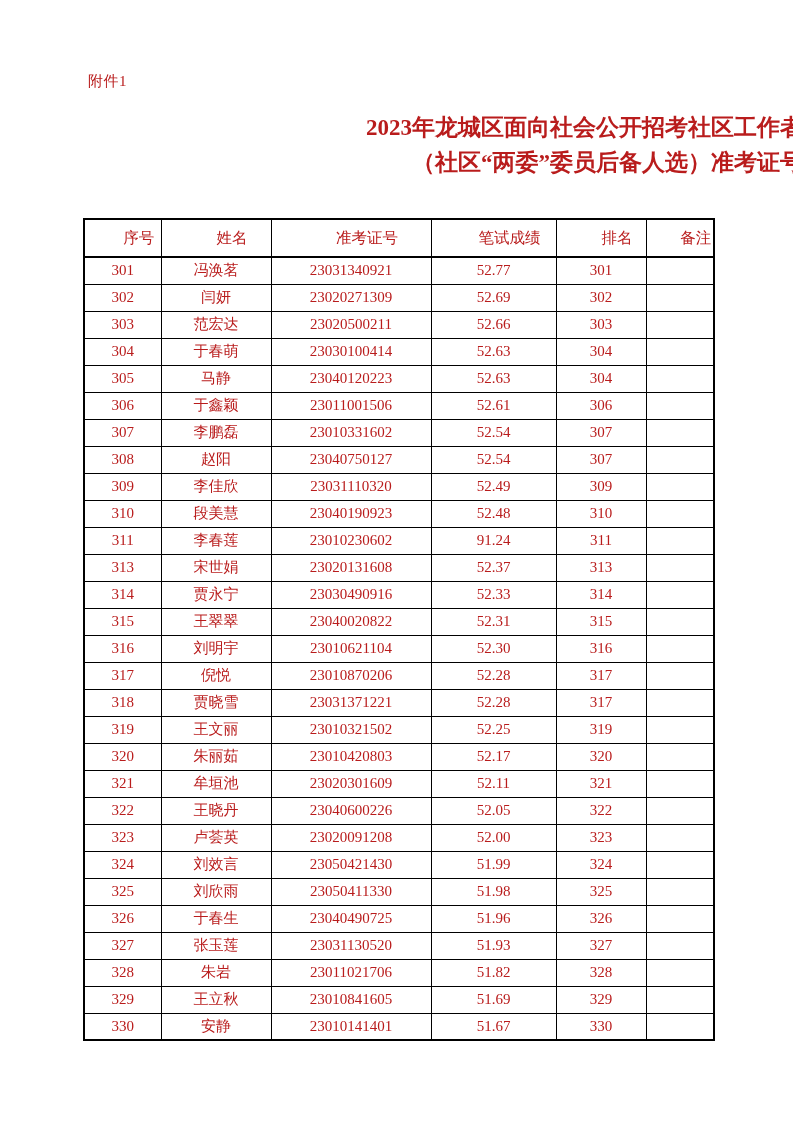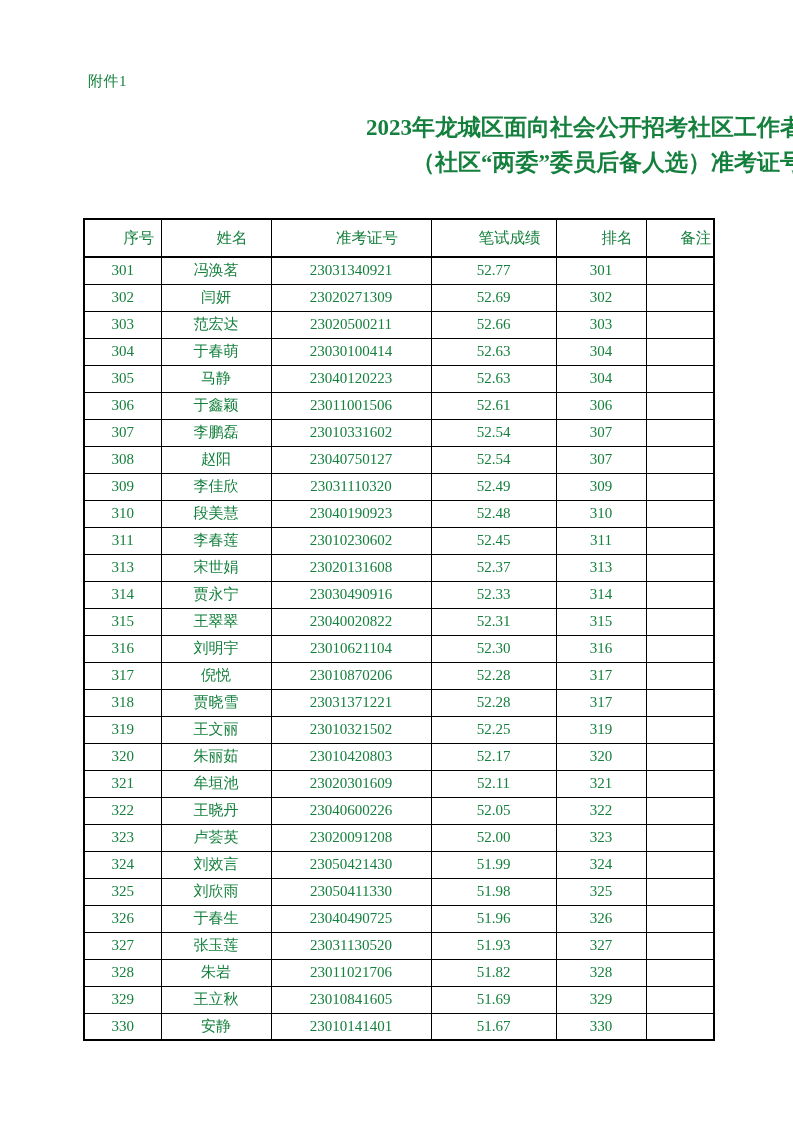--- a/index.html
+++ b/index.html
@@ -5,21 +5,21 @@
   html, body {
     margin: 0;
     padding: 0;
     background: #ffffff;
   }
   .page {
     position: relative;
     width: 793px;
     height: 1122px;
     background: #ffffff;
-    color: #15803d;
+    color: #b91c1c;
     font-family: "Liberation Serif", "DejaVu Serif", serif;
     overflow: hidden;
   }
   .attachment-label {
     position: absolute;
     left: 88px;
     top: 72px;
     font-size: 15px;
     letter-spacing: 0.5px;
   }
@@ -181,21 +181,21 @@
           <td>段美慧</td>
           <td>23040190923</td>
           <td>52.48</td>
           <td>310</td>
           <td></td>
         </tr>
         <tr>
           <td>311</td>
           <td>李春莲</td>
           <td>23010230602</td>
-          <td>52.45</td>
+          <td>91.24</td>
           <td>311</td>
           <td></td>
         </tr>
         <tr>
           <td>313</td>
           <td>宋世娟</td>
           <td>23020131608</td>
           <td>52.37</td>
           <td>313</td>
           <td></td>

